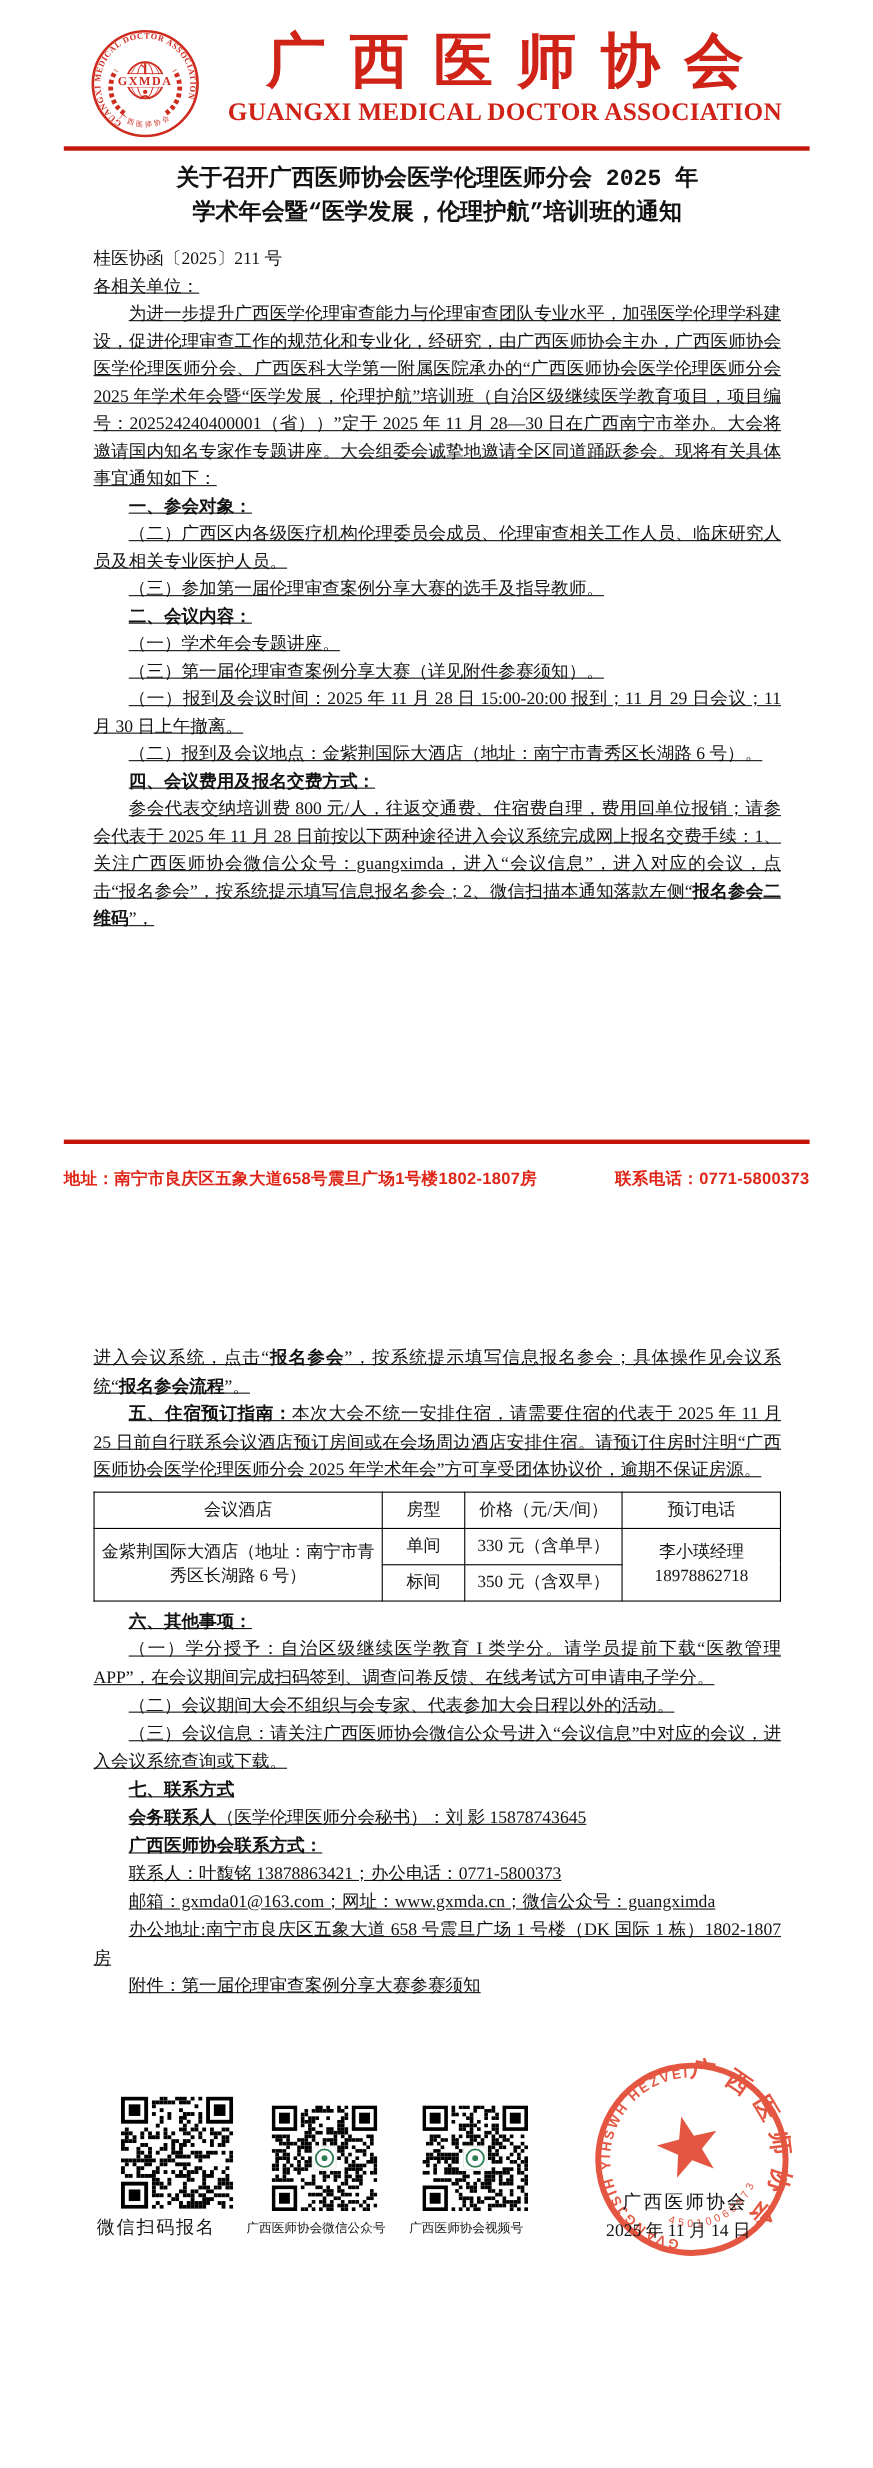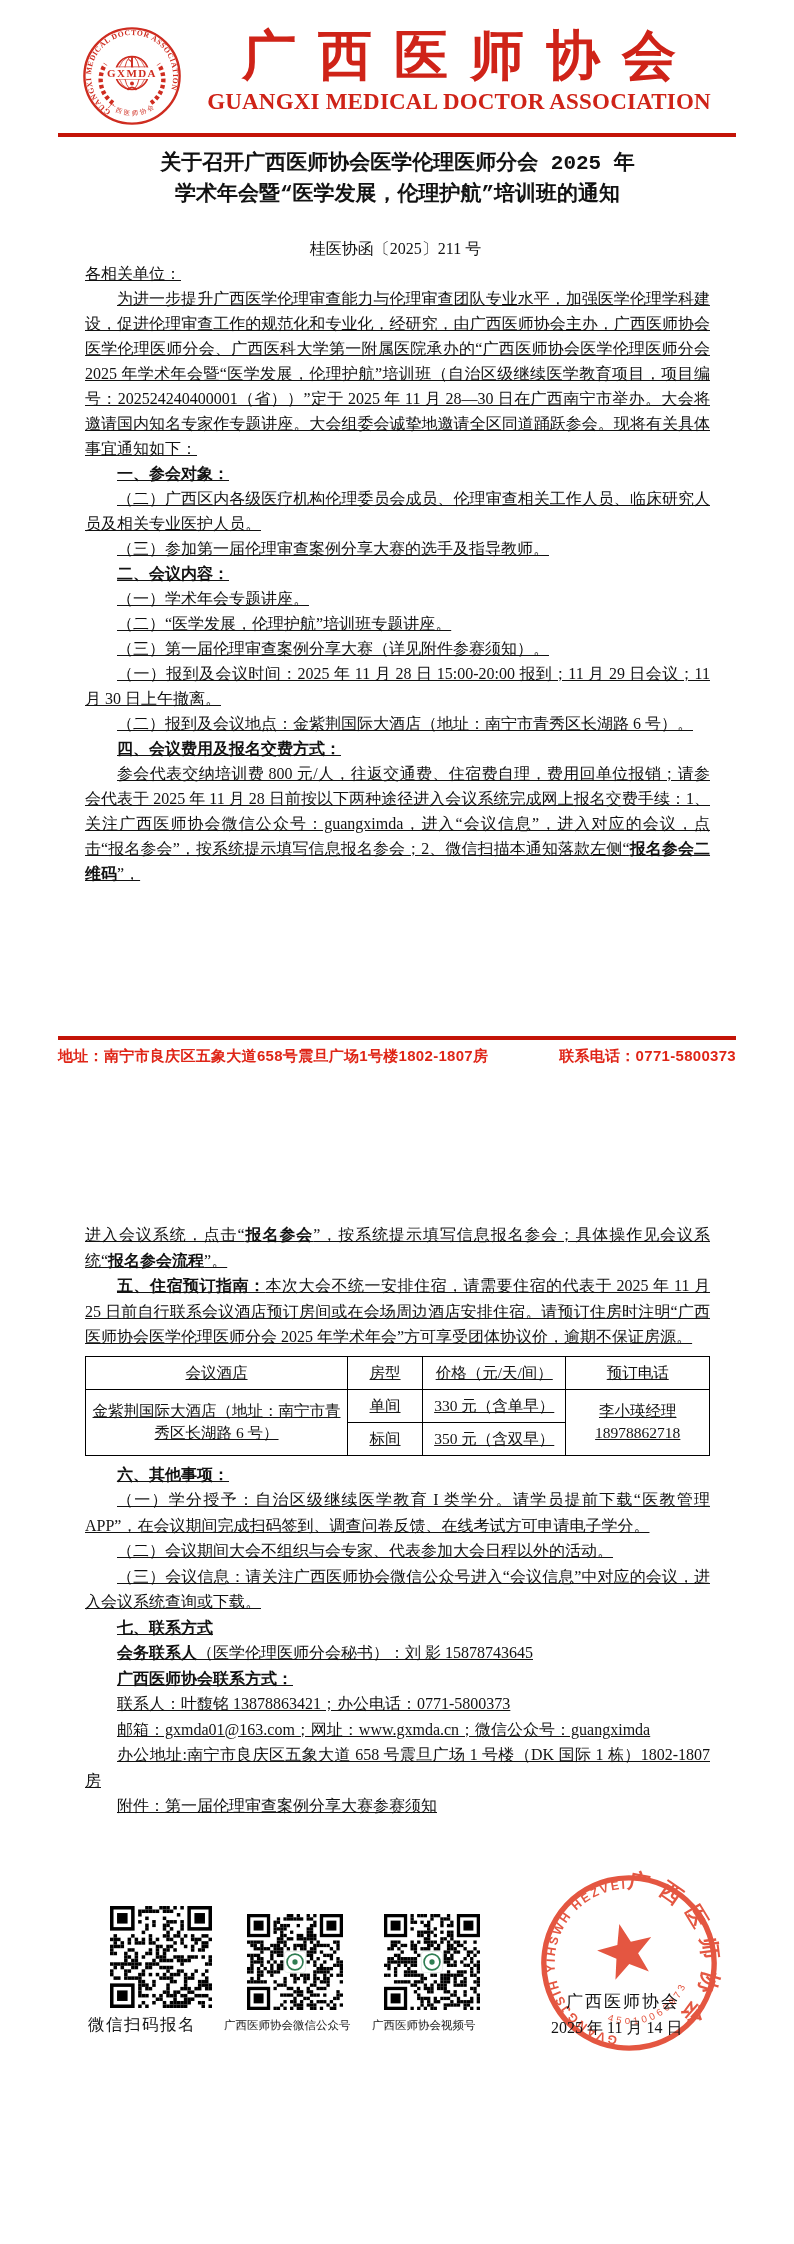--- a/index.html
+++ b/index.html
@@ -24,42 +24,42 @@
     letter-spacing:22px;text-indent:22px;line-height:1.05;white-space:nowrap;
   }
   .org-en{
     font-size:23px;font-weight:bold;color:var(--brand-red);
     letter-spacing:0.2px;white-space:nowrap;margin-top:4px;
   }
   .hdr-rule{position:absolute;top:133px;left:58px;right:58px;height:4px;background:var(--line-red);}
   
   .p1body{position:absolute;top:148px;left:85px;width:625px;font-size:16px;line-height:25px;}
   .doc-title{font-size:21px;font-weight:bold;text-align:center;line-height:31px;font-family:Liberation Mono, monospace;}
-  .doc-num{text-align:center;font-size:16px;margin-top:26px;padding-right:4px;}
+  .doc-num{text-align:left;font-size:16px;margin-top:13px;padding-right:4px;}
   .salutation{margin-top:14px;}
   p.body-p{margin:0;text-align:justify;text-decoration:underline;}
   .ind{text-indent:2em;}
   .sec-h{font-weight:bold;}
   b.inb{font-weight:bold;}
   
   .pfoot{
     position:absolute;top:1036px;left:58px;right:58px;
-    border-top:4px solid var(--line-red);padding-top:7px;
+    border-top:4px solid var(--line-red);padding-top:22px;
     display:flex;justify-content:space-between;
     font-family:"Liberation Sans","DejaVu Sans",sans-serif;
     font-weight:bold;color:var(--footer-red);font-size:15px;letter-spacing:.3px;
   }
   
   .p2body{position:absolute;top:1222px;left:85px;width:625px;font-size:16px;line-height:25.5px;}
   table.hotel{
     border-collapse:collapse;width:100%;margin-top:6px;margin-bottom:6px;
     font-size:15.5px;text-align:center;
   }
   table.hotel th,table.hotel td{
-    border:1.6px solid #000;font-weight:normal;padding:2px 4px;line-height:22px;text-decoration:underline;
+    border:1.6px solid #000;font-weight:normal;padding:2px 4px;line-height:22px;
   }
   table.hotel th{height:28px;}
   table.hotel td{height:28px;}
   .attach{margin-top:36px;}
   
   .bottom{position:absolute;left:0;top:1898px;width:794px;height:240px;}
   .qr{position:absolute;}
   .qr svg{display:block;width:100%;height:100%;}
   .qr-cap{position:absolute;color:#151515;}
   .cap-big{font-size:16.5px;letter-spacing:1.5px;}
@@ -123,21 +123,20 @@
     <div class="doc-num">桂医协函〔2025〕211 号</div>
     <p class="body-p salutation">各相关单位：</p>
     <p class="body-p ind">为进一步提升广西医学伦理审查能力与伦理审查团队专业水平，加强医学伦理学科建设，促进伦理审查工作的规范化和专业化，经研究，由广西医师协会主办，广西医师协会医学伦理医师分会、广西医科大学第一附属医院承办的“广西医师协会医学伦理医师分会 2025 年学术年会暨“医学发展，伦理护航”培训班（自治区级继续医学教育项目，项目编号：202524240400001（省））”定于 2025 年 11 月 28—30 日在广西南宁市举办。大会将邀请国内知名专家作专题讲座。大会组委会诚挚地邀请全区同道踊跃参会。现将有关具体事宜通知如下：</p>
 
     <p class="body-p ind sec-h">一、参会对象：</p>
     <p class="body-p ind">（二）广西区内各级医疗机构伦理委员会成员、伦理审查相关工作人员、临床研究人员及相关专业医护人员。</p>
     <p class="body-p ind">（三）参加第一届伦理审查案例分享大赛的选手及指导教师。</p>
 
     <p class="body-p ind sec-h">二、会议内容：</p>
     <p class="body-p ind">（一）学术年会专题讲座。</p>
-    <p class="body-p ind">（二）“医学发展，伦理护航”培训班专题讲座。</p>
     <p class="body-p ind">（三）第一届伦理审查案例分享大赛（详见附件参赛须知）。</p>
 
     <p class="body-p ind">（一）报到及会议时间：2025 年 11 月 28 日 15:00-20:00 报到；11 月 29 日会议；11 月 30 日上午撤离。</p>
     <p class="body-p ind">（二）报到及会议地点：金紫荆国际大酒店（地址：南宁市青秀区长湖路 6 号）。</p>
 
     <p class="body-p ind sec-h">四、会议费用及报名交费方式：</p>
     <p class="body-p ind"><span>参会代表交纳培训费 800 元/人，往返交通费、住宿费自理，费用回单位报销；请参会代表于 2025 年 11 月 28 日前按以下两种途径进入会议系统完成网上报名交费手续：1、关注广西医师协会微信公众号：guangximda，进入“会议信息”，进入对应的会议，点击“报名参会”，按系统提示填写信息报名参会；2、微信扫描本通知落款左侧“</span><b class="inb">报名参会二维码</b><span>”，</span></p>
   </div>
 
   <div class="pfoot">

